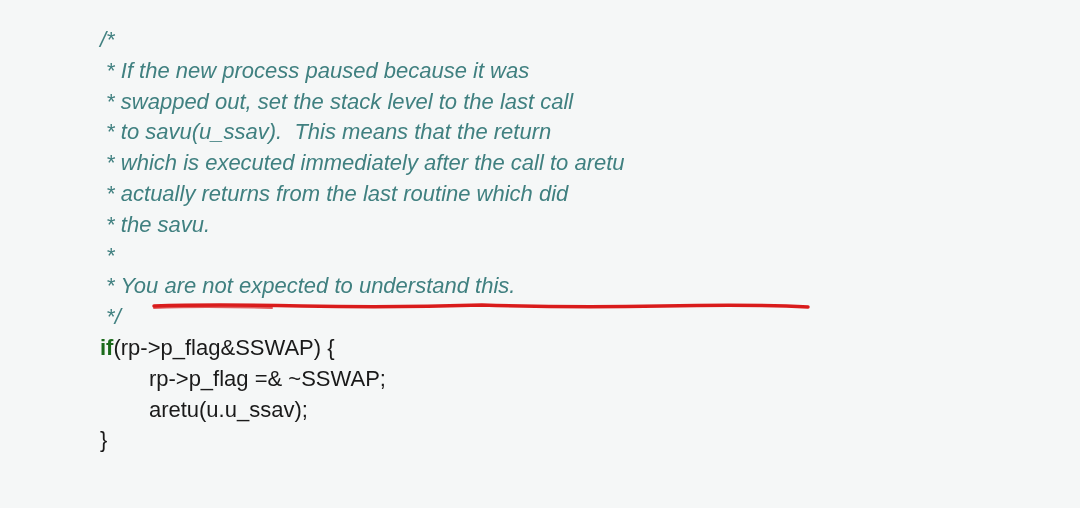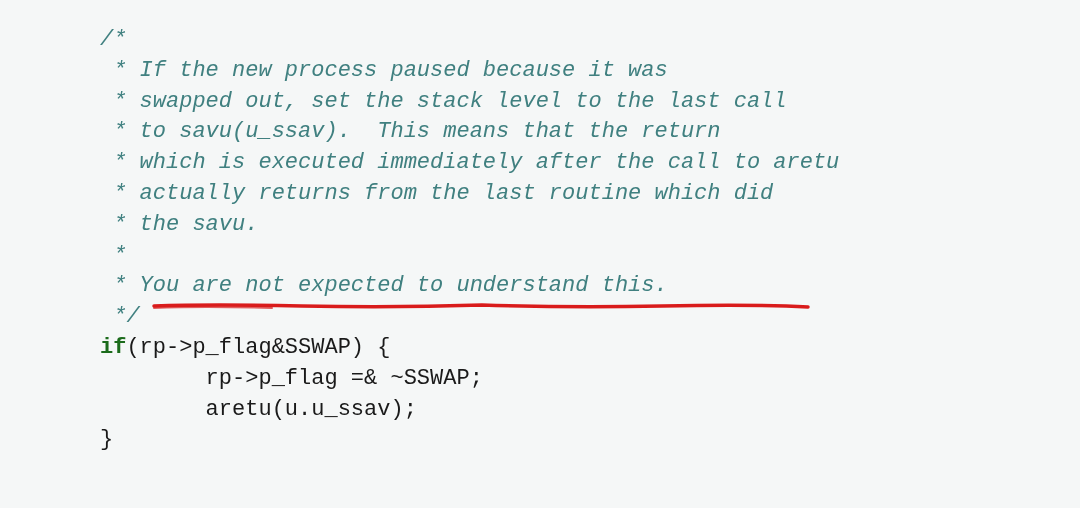--- a/index.html
+++ b/index.html
@@ -34,21 +34,21 @@
     }
     .red-underline {
       position: absolute;
       left: 152px;
       top: 298px;
       width: 660px;
       height: 20px;
       pointer-events: none;
     }
     pre {
-      font-family: Liberation Mono, monospace;
+      font-family: Liberation Sans, sans-serif;
       white-space: pre;
     }
   </style>
 </head>
 <body>
 
 <pre><span class="comment">/*</span>
 <span class="comment"> * If the new process paused because it was</span>
 <span class="comment"> * swapped out, set the stack level to the last call</span>
 <span class="comment"> * to savu(u_ssav).  This means that the return</span>

